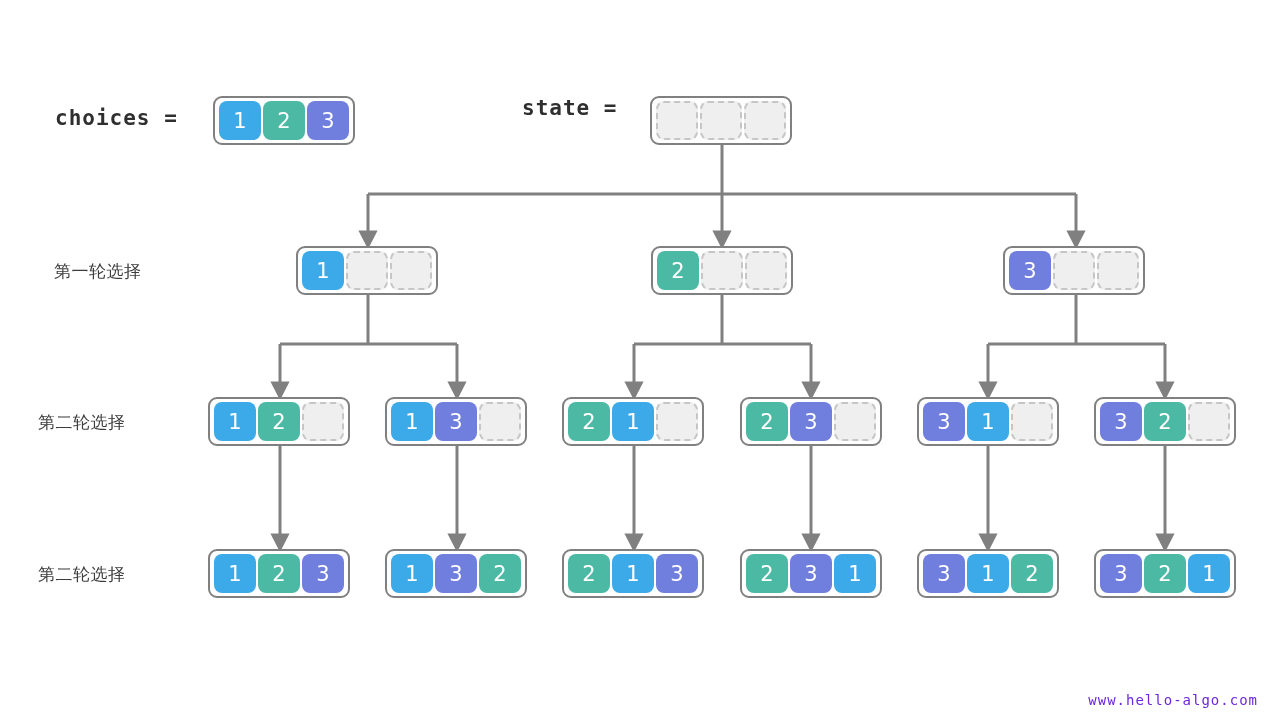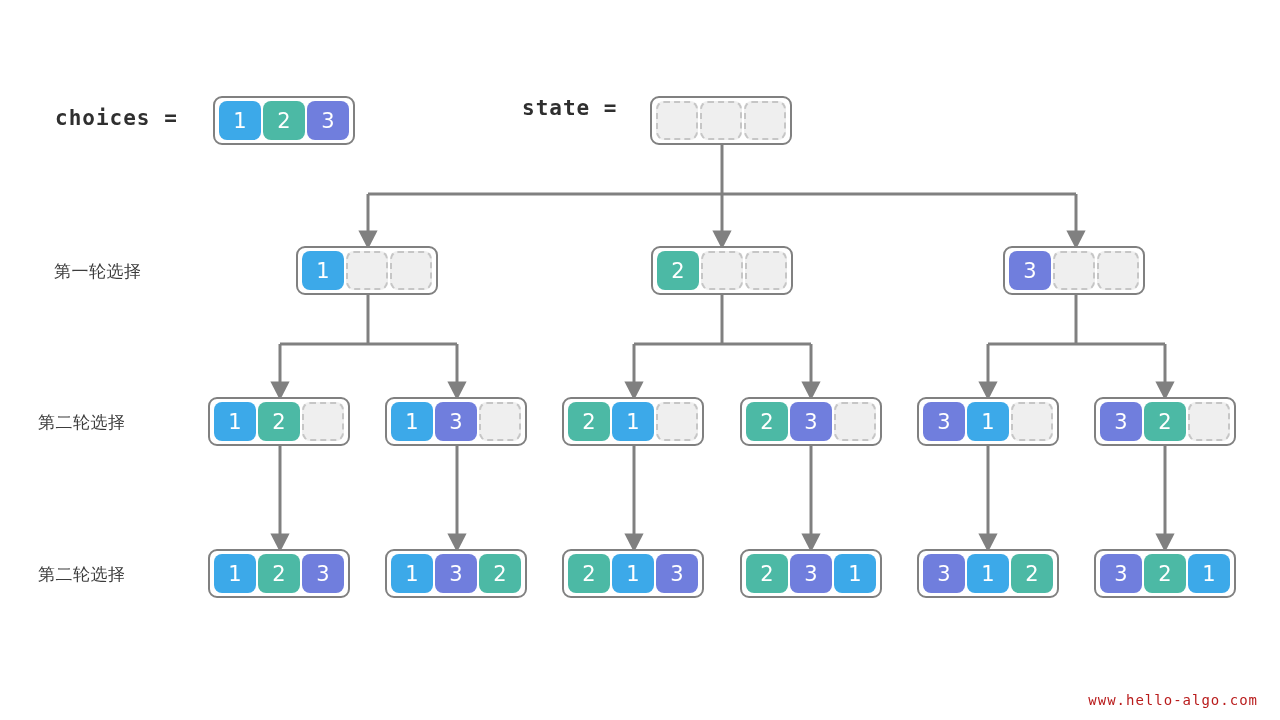--- a/index.html
+++ b/index.html
@@ -52,21 +52,21 @@
     color: #3c3c3c;
     white-space: nowrap;
     letter-spacing: 0.5px;
   }
   .watermark {
     position: absolute;
     right: 22px;
     bottom: 20px;
     font-family: "DejaVu Sans Mono", "Liberation Mono", monospace;
     font-size: 14px;
-    color: #b91c1c;
+    color: #6d28d9;
     letter-spacing: 1px;
     white-space: nowrap;
   }
 
   
   .array-box {
     position: absolute;
     box-sizing: border-box;
     border: 2.5px solid #808080;
     border-radius: 9px;

